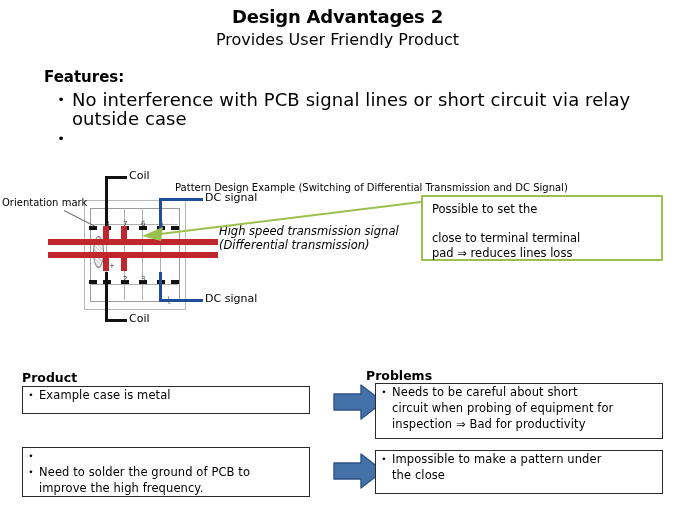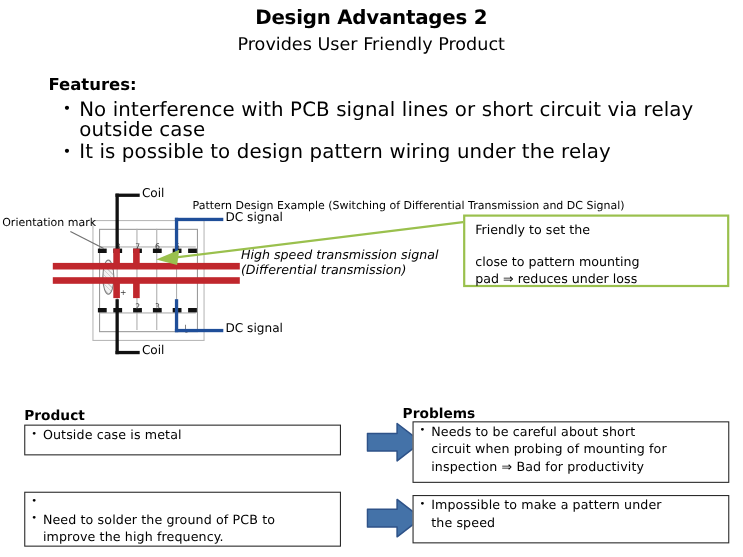--- a/index.html
+++ b/index.html
@@ -101,21 +101,20 @@
   <div class="subtitle">Provides User Friendly Product</div>
 
   <div class="features-head">Features:</div>
   <div class="feat-list">
     <div class="feat-row">
       <span class="feat-bullet">•</span>
       <span class="feat-text">No interference with PCB signal lines or short circuit via relay outside case</span>
     </div>
     <div class="feat-row">
       <span class="feat-bullet">•</span>
-      <span class="feat-text">It is possible to design pattern wiring under the relay</span>
     </div>
   </div>
 
   <div class="diagram">
 
     <div class="pde-label">Pattern Design Example (Switching of Differential Transmission and DC Signal)</div>
 
     <div class="fp">
       <div class="fp-outer"></div>
       <div class="fp-inner"></div>
@@ -191,52 +190,52 @@
       <span>(Differential transmission)</span>
     </div>
 
     <svg class="green-arrow" width="430" height="110" viewBox="0 0 430 110">
       <path d="M421 42 L160 74" stroke="#9ac04d" stroke-width="2" fill="none"></path>
       <path d="M142 76 L163 67 L161 81 Z" fill="#9ac04d"></path>
     </svg>
 
     <div class="callout">
       <p>
-        <span>Friendly to set the</span><br>
+        <span>Possible to set the</span><br>
         <br>
-        <span>close to pattern  mounting</span><br>
-        <span>pad ⇒ reduces under loss</span>
+        <span>close to terminal  terminal</span><br>
+        <span>pad ⇒ reduces lines loss</span>
       </p>
     </div>
   </div>
 
 
   <div class="col-head" style="left:22px;top:370px;">Product</div>
   <div class="col-head" style="left:366px;top:368px;">Problems</div>
 
   <div class="box" style="left:22px;top:386px;width:288px;height:28px;">
     <ul>
       <li>
         <span class="b-dot">•</span>
-        <span class="b-txt">Outside case is metal</span>
+        <span class="b-txt">Example case is metal</span>
       </li>
     </ul>
   </div>
 
   <svg class="arrow-svg" style="left:333px;top:383px;" width="52" height="38" viewBox="0 0 52 38">
     <path d="M1 11 L28 11 L28 2 L50 19 L28 36 L28 27 L1 27 Z" fill="#4472a8" stroke="#2e5288" stroke-width="1.4" stroke-linejoin="round"></path>
   </svg>
 
   <div class="box" style="left:375px;top:383px;width:288px;height:56px;">
     <ul>
       <li>
         <span class="b-dot">•</span>
         <span class="b-txt">
           <span>Needs  to be careful about short</span><br>
-          <span>circuit when  probing  of mounting  for</span><br>
+          <span>circuit when  probing  of equipment  for</span><br>
           <span>inspection ⇒ Bad  for productivity</span>
         </span>
       </li>
     </ul>
   </div>
 
   <div class="box" style="left:22px;top:447px;width:288px;height:50px;">
     <ul>
       <li>
         <span class="b-dot">•</span>
@@ -254,19 +253,19 @@
   <svg class="arrow-svg" style="left:333px;top:452px;" width="52" height="38" viewBox="0 0 52 38">
     <path d="M1 11 L28 11 L28 2 L50 19 L28 36 L28 27 L1 27 Z" fill="#4472a8" stroke="#2e5288" stroke-width="1.4" stroke-linejoin="round"></path>
   </svg>
 
   <div class="box" style="left:375px;top:450px;width:288px;height:44px;">
     <ul>
       <li>
         <span class="b-dot">•</span>
         <span class="b-txt">
           <span>Impossible  to make  a pattern under</span><br>
-          <span>the speed</span>
+          <span>the close</span>
         </span>
       </li>
     </ul>
   </div>
 
 </div>
 
 </body></html>

